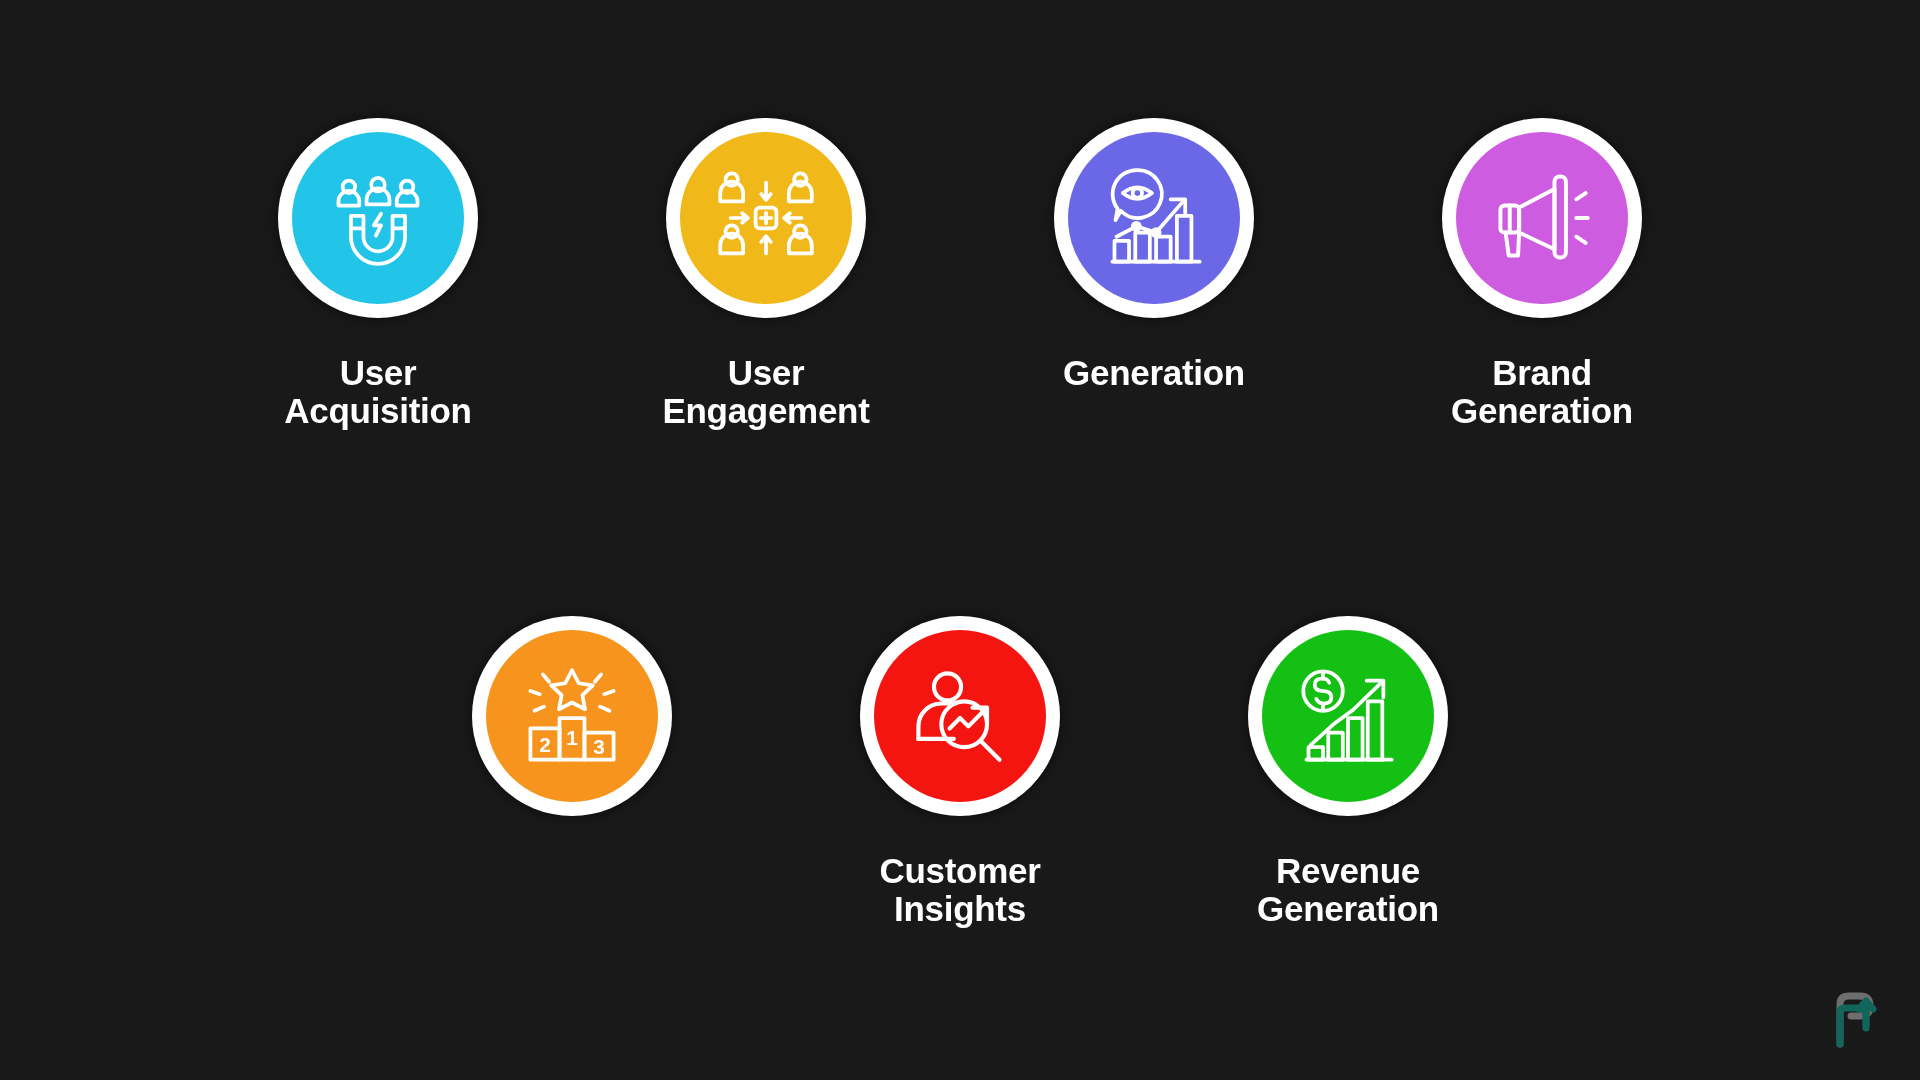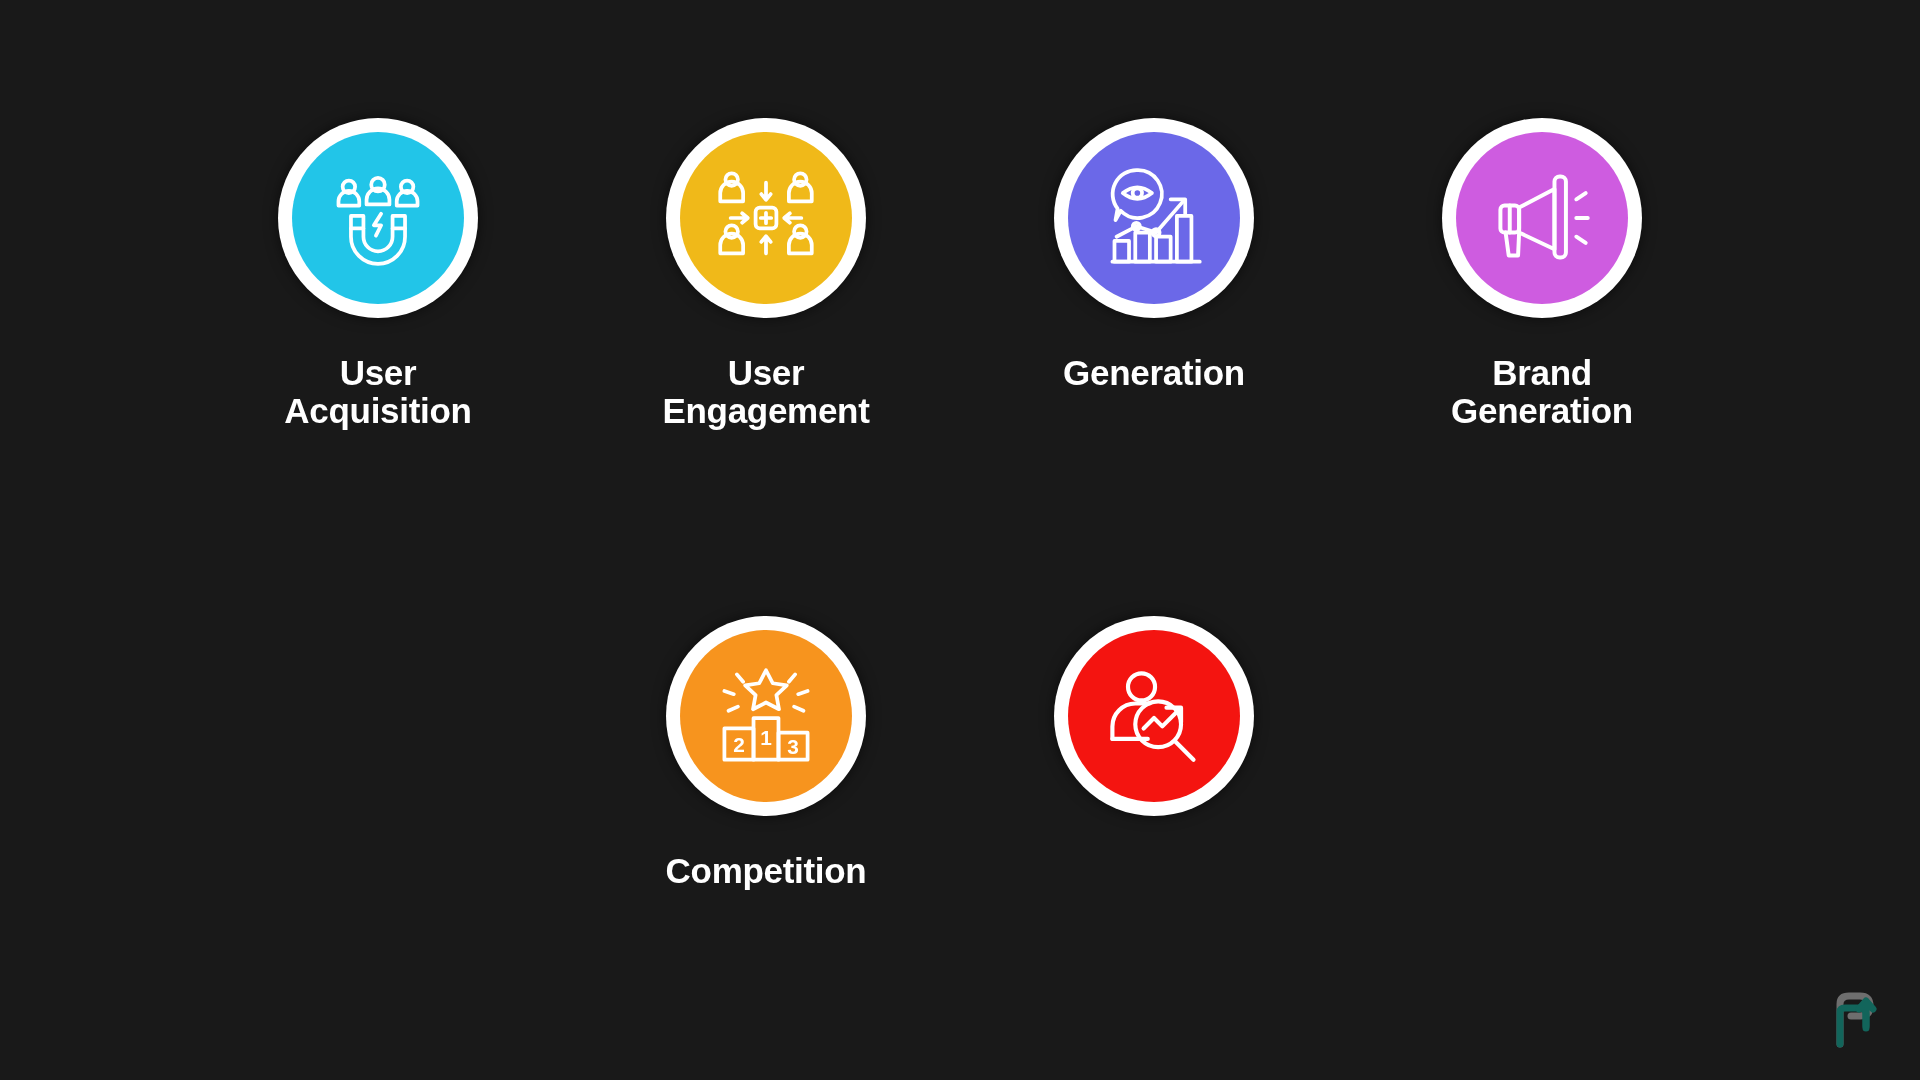--- a/index.html
+++ b/index.html
@@ -185,38 +185,61 @@
       <rect x="38" y="52" width="24" height="40"></rect>
       <rect x="10" y="62" width="28" height="30"></rect>
       <rect x="62" y="66" width="28" height="26"></rect>
       <text x="50" y="78" font-family="'Liberation Sans', sans-serif" font-size="20" font-weight="bold" fill="currentColor" stroke="none" text-anchor="middle">1</text>
       <text x="24" y="85" font-family="'Liberation Sans', sans-serif" font-size="20" font-weight="bold" fill="currentColor" stroke="none" text-anchor="middle">2</text>
       <text x="76" y="87" font-family="'Liberation Sans', sans-serif" font-size="20" font-weight="bold" fill="currentColor" stroke="none" text-anchor="middle">3</text>
     </g>
             </svg>
           </div>
         </div>
-        <div class="item-label">Competition</div>
       </div>
       <div class="item">
         <div class="badge-ring">
           <div class="badge-disc" style="background: rgb(244, 20, 16); color: rgb(255, 255, 255);">
             <svg viewBox="0 0 100 100">
     <g fill="none" stroke="currentColor" stroke-width="4" stroke-linecap="round" stroke-linejoin="round">
       <circle cx="38" cy="22" r="13"></circle>
       <path d="M10 72 V60 a22 22 0 0 1 22 -22 h14"></path>
       <path d="M10 72 h34"></path>
       <circle cx="54" cy="58" r="22"></circle>
       <path d="M70 74 L88 92"></path>
       <path d="M40 62 L50 52 L58 60 L74 44"></path>
       <path d="M62 42 h14 v14"></path>
     </g>
             </svg>
           </div>
         </div>
+        <div class="item-label">Customer
+Insights</div>
+      </div>
+      <div class="item">
+        <div class="badge-ring">
+          <div class="badge-disc" style="background: rgb(19, 192, 19); color: rgb(255, 255, 255);">
+            <svg viewBox="0 0 100 100">
+    <g fill="none" stroke="currentColor" stroke-width="3.6" stroke-linecap="round" stroke-linejoin="round">
+      <circle cx="26" cy="26" r="19"></circle>
+      <path d="M32 18 a7 7 0 0 0 -7 -4 q-7 0 -7 6 q0 6 8 6 q8 0 8 6 q0 6 -7 6 a7.5 7.5 0 0 1 -7.5 -4.5"></path>
+      <path d="M26 9 v5 M26 38 v5"></path>
+      <path d="M10 92 h82"></path>
+      <rect x="12" y="80" width="14" height="12"></rect>
+      <rect x="31" y="66" width="14" height="26"></rect>
+      <rect x="50" y="52" width="14" height="40"></rect>
+      <rect x="69" y="36" width="14" height="56"></rect>
+      <path d="M14 78 L36 58 L55 44 L82 18"></path>
+      <path d="M68 16 h16 v16"></path>
+    </g>
+            </svg>
+          </div>
+        </div>
+        <div class="item-label">Revenue
+Generation</div>
       </div>
     </div>
 
   <svg id="brand-logo" viewBox="0 0 52 56">
     <path d="M10 52 L10 12 Q10 4 19 4 L30 4 Q40 4 40 14 Q40 24 30 24 L21 24" fill="none" stroke="#6E6E6E" stroke-width="7" stroke-linecap="round"></path>
     <path d="M10 52 L10 20 Q10 16 15 16 L30 16 Q36 16 36 22 L36 34" fill="none" stroke="#12655B" stroke-width="7" stroke-linecap="round"></path>
     <path d="M36 36 L36 10 M29 17 L36 9 L43 17" fill="none" stroke="#12655B" stroke-width="7" stroke-linecap="round" stroke-linejoin="round"></path>
   </svg>
 
 </div>

